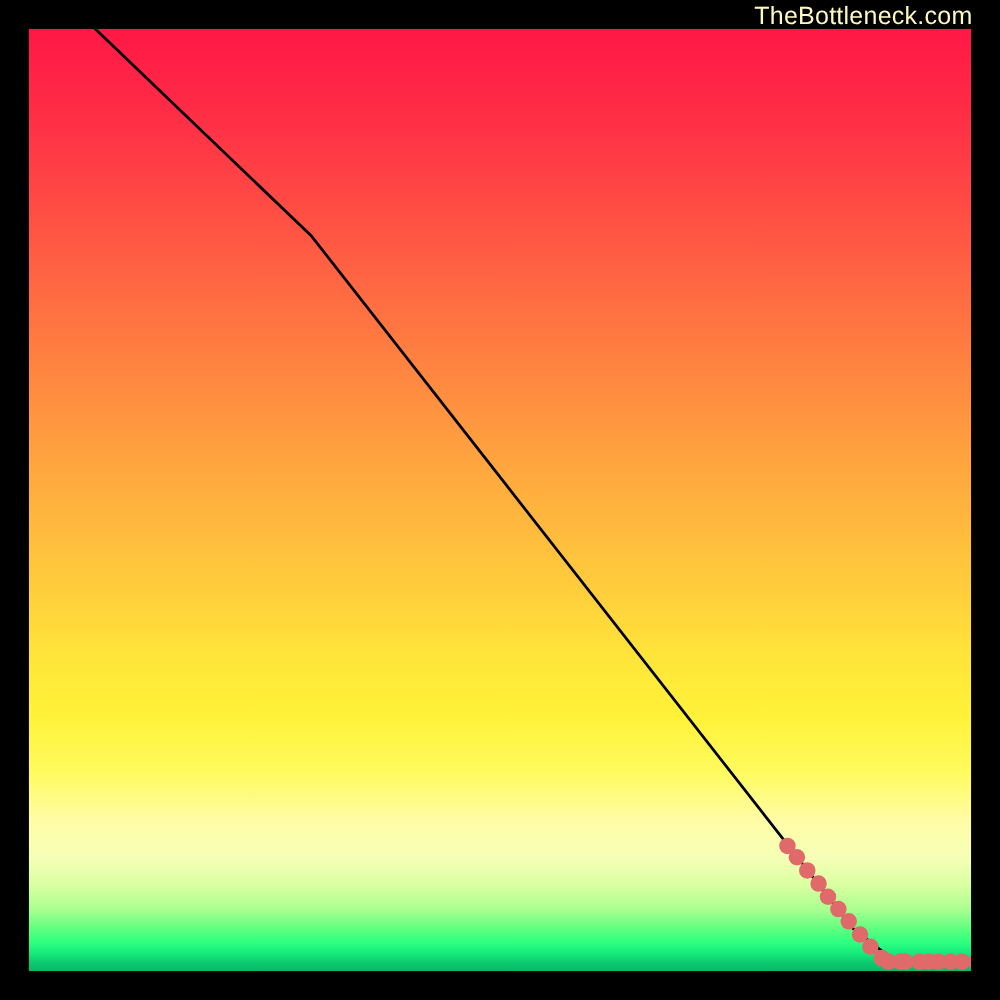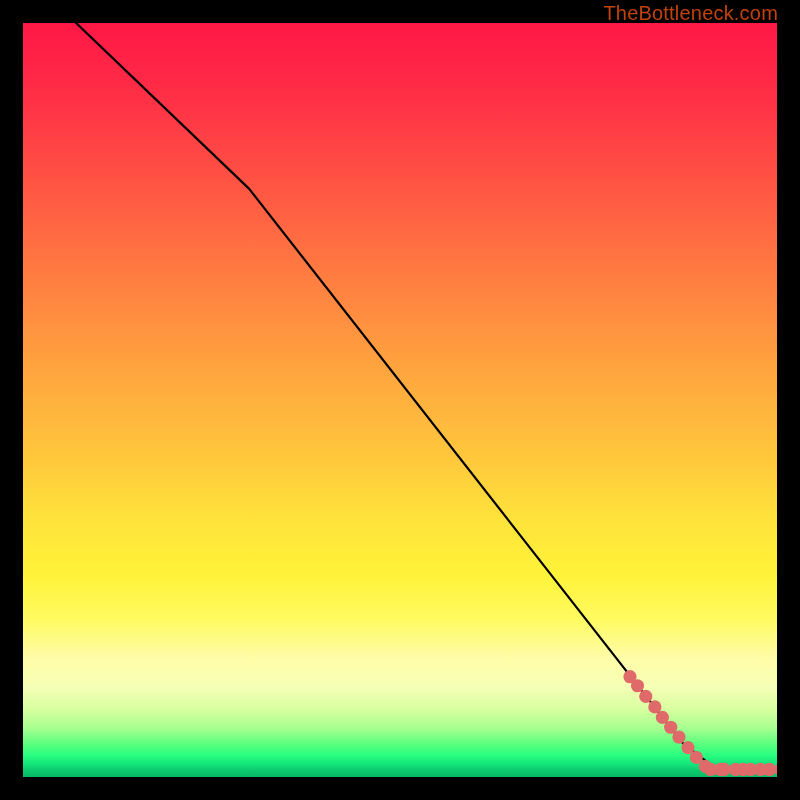--- a/index.html
+++ b/index.html
@@ -48,21 +48,21 @@
     );
   }
   svg.plot {
     position: absolute;
     inset: 0;
   }
   .watermark {
     position: absolute;
     top: 2px;
     right: 22px;
-    color: #c2410c;
+    color: #fef9c3;
     font-size: 20px;
     font-weight: 400;
     letter-spacing: 0.2px;
     user-select: none;
   }
 </style>
 </head>
 <body>
 
 <div class="watermark">TheBottleneck.com</div>

